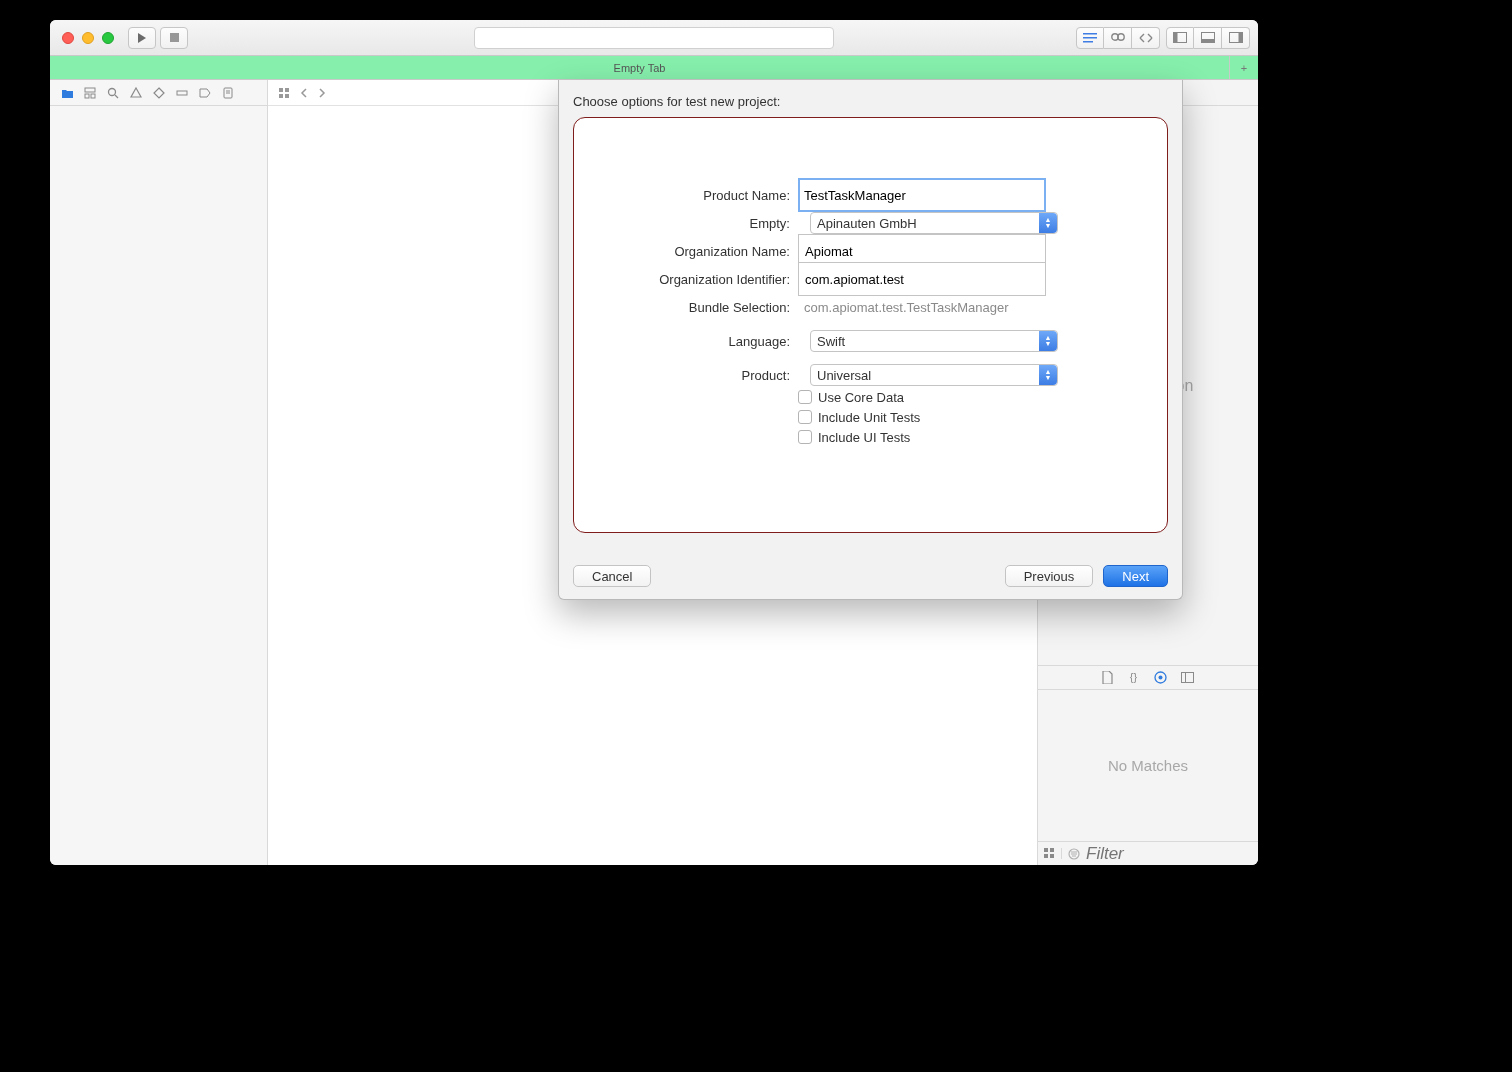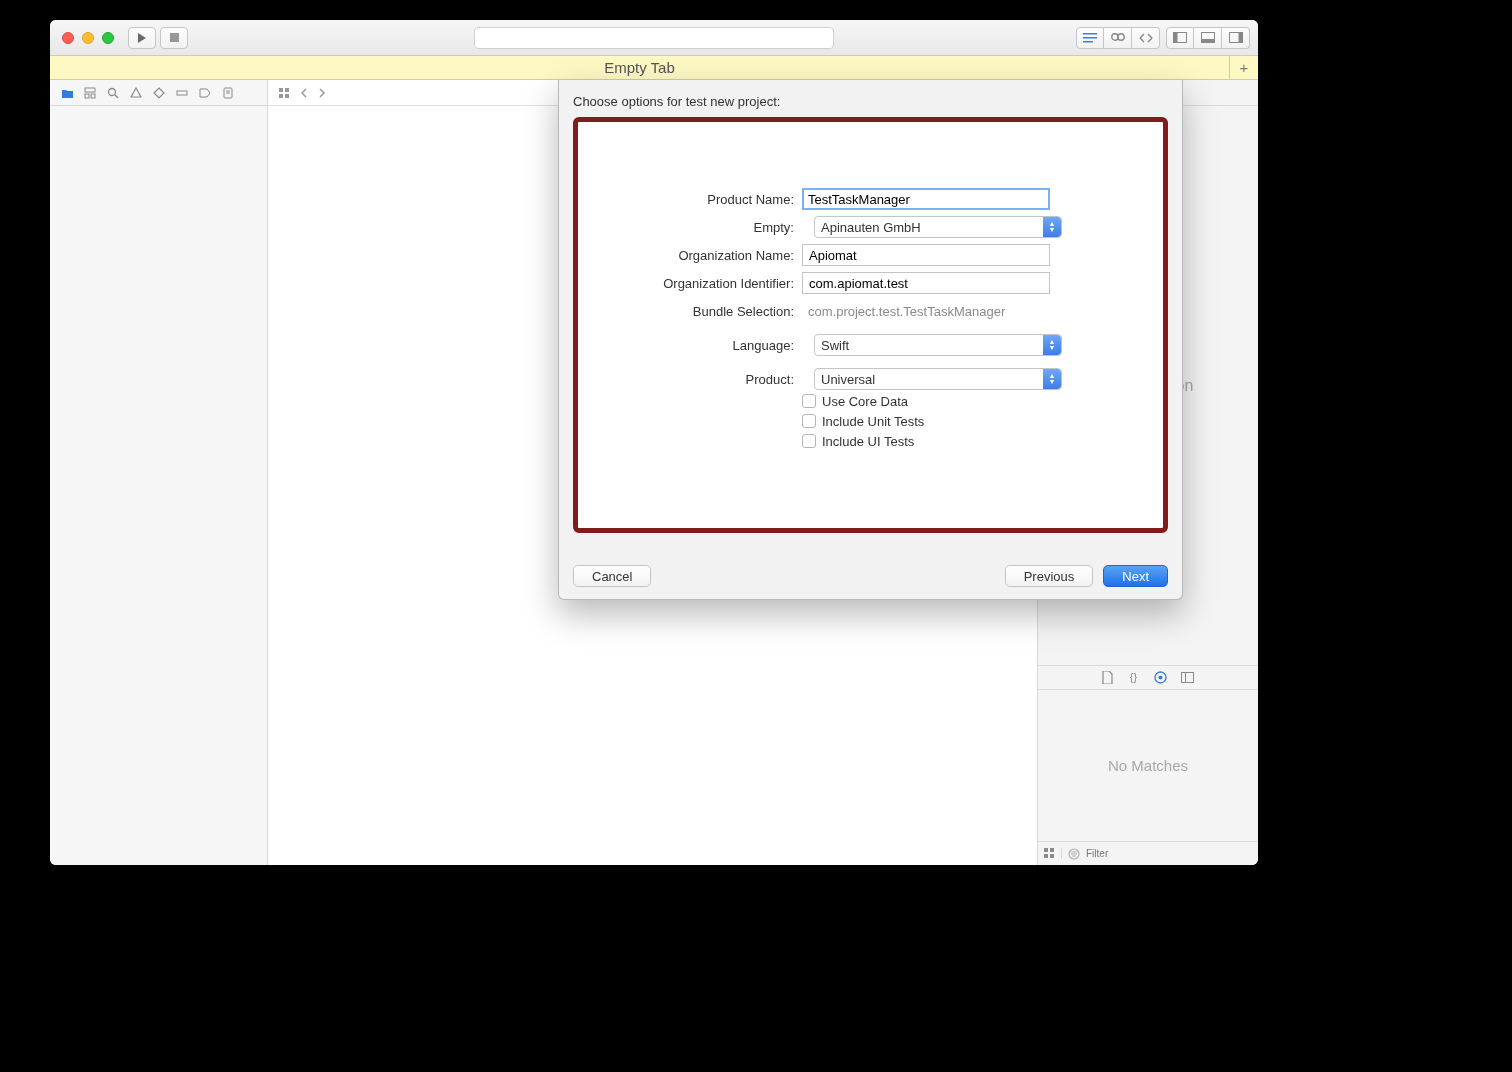--- a/index.html
+++ b/index.html
@@ -54,22 +54,22 @@
     background:#fff; border:1px solid #d0d0d0; border-radius:4px;
   }
   .right-tools{margin-left:auto;display:flex;gap:6px;}
   .seg { display:flex; }
   .seg .tool-btn{border-radius:0;}
   .seg .tool-btn:first-child{border-radius:4px 0 0 4px;}
   .seg .tool-btn:last-child{border-radius:0 4px 4px 0;}
   .seg .tool-btn + .tool-btn{border-left:none;}
 
   .tabbar{
-    height:24px; background:#fef9c3; border-bottom:1px solid #c9c9c9;
-    display:flex; align-items:stretch; font-size:15px; color:#555;
+    height:24px; background:#86efac; border-bottom:1px solid #c9c9c9;
+    display:flex; align-items:stretch; font-size:11px; color:#555;
   }
   .tab{
     flex:1; display:flex;align-items:center;justify-content:center;
     border-right:1px solid #c9c9c9;
   }
   .tab-add{width:28px;display:flex;align-items:center;justify-content:center;color:#777;}
 
   .body{flex:1;display:flex;min-height:0;}
   .nav{
     width:218px; background:#f6f6f6; border-right:1px solid #d9d9d9;
@@ -106,48 +106,48 @@
     border-top:1px solid #d9d9d9; height:200px; display:flex;flex-direction:column;
   }
   .lib-icons{
     height:24px;border-bottom:1px solid #d9d9d9;
     display:flex;align-items:center;justify-content:center;gap:14px;color:#8a8a8a;
   }
   .lib-icons .active{color:#2f7bde;}
   .lib-body{flex:1;display:flex;align-items:center;justify-content:center;color:#a8a8a8;font-size:15px;}
   .lib-filter{height:24px;border-top:1px solid #d9d9d9;display:flex;align-items:center;gap:6px;padding:0 6px;}
   .lib-filter .grid-ic{color:#8a8a8a;font-size:12px;border-right:1px solid #d9d9d9;padding-right:6px;}
-  .lib-filter input{flex:1;border:none;background:transparent;font-size:10px;outline:none;}
+  .lib-filter input{flex:1;border:none;background:transparent;font-size:17px;outline:none;font-style:italic;}
 
   
   .sheet{
     position:absolute; left:290px; top:0;
     width:625px; height:520px;
     background:#f2f2f2;
     border:1px solid #b8b8b8;
     border-top:none;
     border-radius:0 0 6px 6px;
     box-shadow:0 14px 34px rgba(0,0,0,0.28);
     padding:14px 14px 12px 14px;
     display:flex; flex-direction:column;
   }
   .sheet-title{font-size:13px;color:#333;margin-bottom:8px;}
   .sheet-box{
-    flex:1; background:#fff; border:5px solid #7f1d1d; border-radius:6px;
+    flex:1; background:#fff; border:1px solid #7f1d1d; border-radius:12px;
     padding-top:64px;
   }
   .form-row{
     display:flex; align-items:center; height:26px; margin-bottom:2px;
   }
   .form-label{
     width:224px; text-align:right; padding-right:8px; font-size:13px; color:#333;
   }
   .form-ctl{width:248px;}
   .text-input{
-    width:100%; height:22px; border:1px solid #c4c4c4; border-radius:0;
+    width:100%; height:34px; border:1px solid #c4c4c4; border-radius:0;
     padding:0 6px; font-size:13px; background:#fff;
   }
   .text-input.focus{border:2.5px solid #7bb1f2; padding:0 4px;}
   .select{
     width:100%; height:22px; border:1px solid #c4c4c4; border-radius:4px;
     background:#fff; display:flex; align-items:center; position:relative;
     padding:0 6px; font-size:13px;margin-left:12px;
   }
   .select .chev{
     position:absolute; right:0; top:0; width:18px; height:100%;
@@ -348,21 +348,21 @@
             <div class="form-ctl"><input class="text-input" value="Apiomat" style=""></div>
           </div>
 
           <div class="form-row">
             <div class="form-label">Organization Identifier:</div>
             <div class="form-ctl"><input class="text-input" value="com.apiomat.test" style=""></div>
           </div>
 
           <div class="form-row">
             <div class="form-label">Bundle Selection:</div>
-            <div class="form-ctl"><span class="static-val">com.project.test.TestTaskManager</span></div>
+            <div class="form-ctl"><span class="static-val">com.apiomat.test.TestTaskManager</span></div>
           </div>
 
           <div style="height:6px"></div>
 
           <div class="form-row">
             <div class="form-label">Language:</div>
             <div class="form-ctl">
               <div class="select">
                 <span>Swift</span>
                 <span class="chev">▲<br>▼</span>

